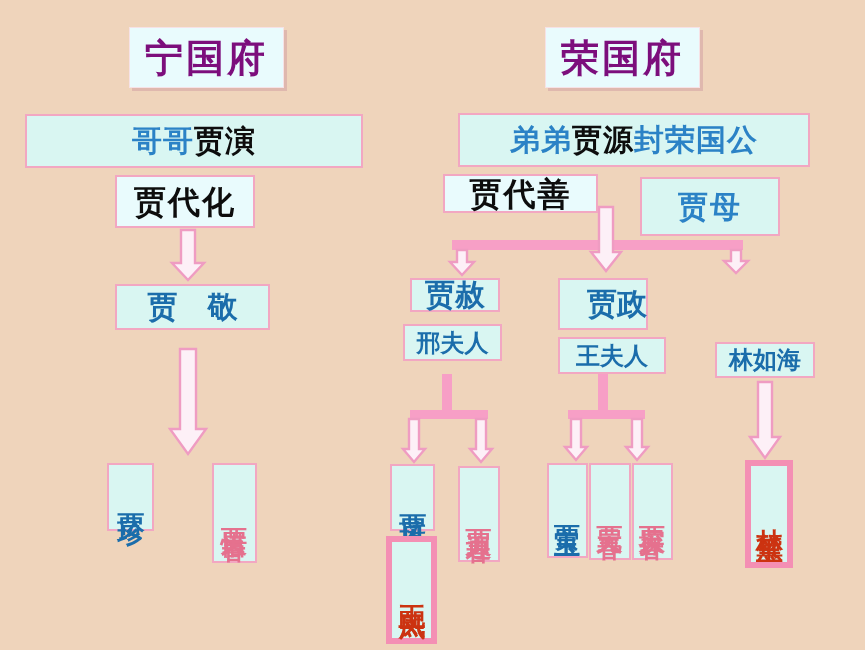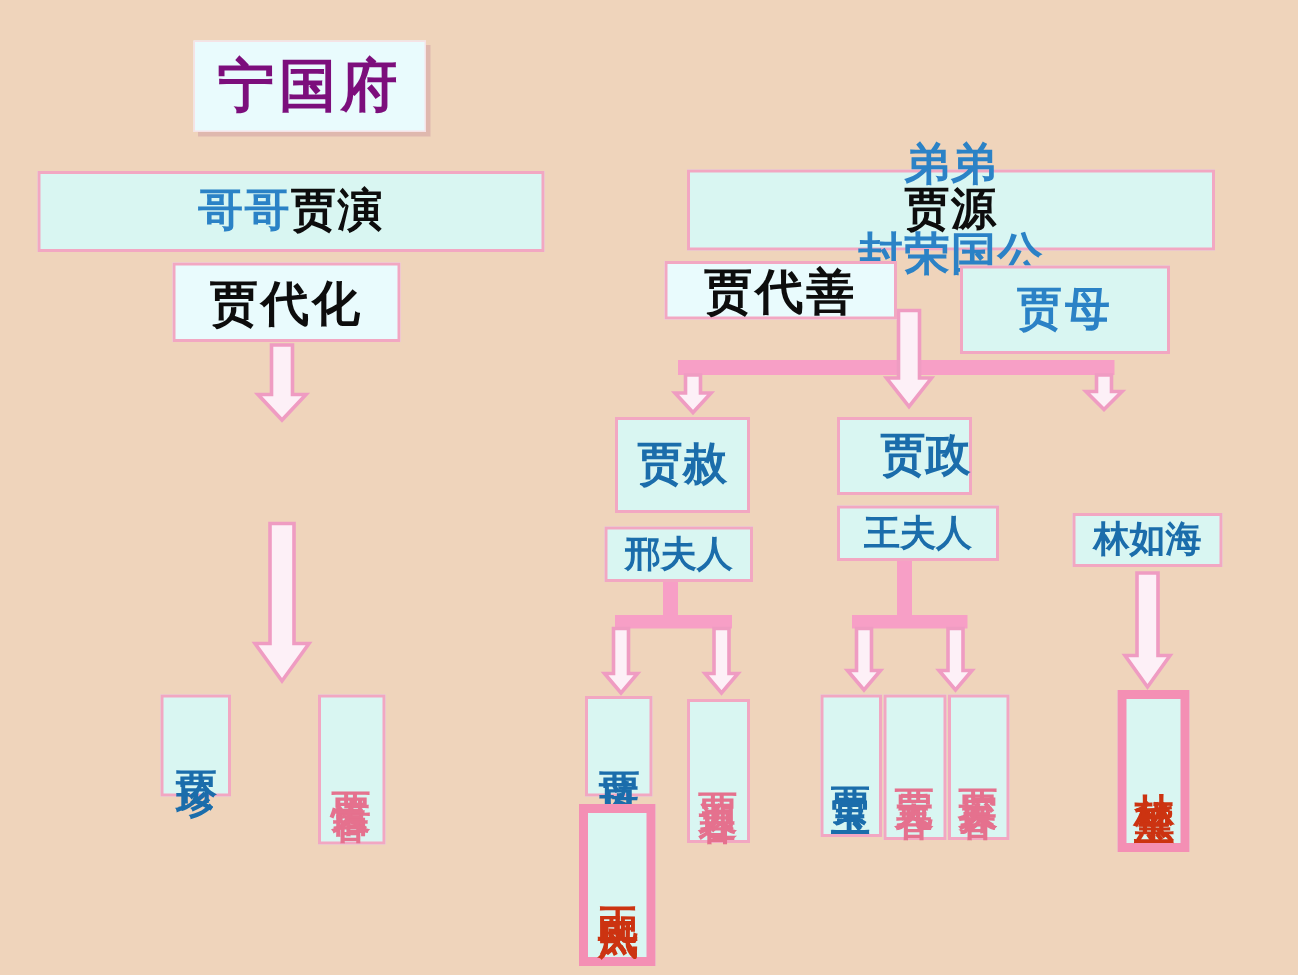--- a/index.html
+++ b/index.html
@@ -107,44 +107,46 @@
     <polygon points="9,1 23,1 23,56 31,56 16,77 1,56 9,56"></polygon>
   </svg>
 
   <div class="box titlebox" style="left:113px;top:27px;width:155px;height:61px;margin-left:16px;">宁国府</div>
 
   <div class="box founder" style="left:25px;top:114px;width:338px;height:54px;">
     <span class="blue2text">哥哥</span>
       <span class="blacktext">贾演</span>
   </div>
 
-  <div class="box blacktext lightfill" style="left:115px;top:175px;width:152px;height:53px;font-size:32px;letter-spacing:2px;">贾代化</div>
+  <div class="box blacktext lightfill" style="left:115px;top:175px;width:140px;height:53px;font-size:32px;letter-spacing:2px;">贾代化</div>
 
+  <div class="box bluetext" style="left:115px;top:284px;width:155px;height:46px;font-size:30px;">贾　敬</div>
 
   <div class="box vbox bluetext" style="left:107px;top:463px;width:47px;height:68px;">贾珍</div>
 
   <div class="box vbox pinktext" style="left:212px;top:463px;width:45px;height:100px;font-size:26px;">贾惜春</div>
 
+  <div class="box titlebox" style="left:545px;top:27px;width:155px;height:61px;">荣国府</div>
 
-  <div class="box founder" style="left:458px;top:113px;width:352px;height:54px;flex-direction:column;">
+  <div class="box founder" style="left:458px;top:113px;width:352px;height:54px;">
     <span class="blue2text">弟弟</span>
       <span class="blacktext">贾源</span>
       <span class="blue2text">封荣国公</span>
   </div>
 
   <div class="box blacktext lightfill" style="left:443px;top:174px;width:155px;height:39px;font-size:32px;letter-spacing:2px;">贾代善</div>
 
   <div class="box blue2text" style="left:640px;top:177px;width:140px;height:59px;font-size:30px;letter-spacing:2px;">贾母</div>
 
-  <div class="box bluetext" style="left:410px;top:278px;width:90px;height:64px;font-size:30px;">贾赦</div>
+  <div class="box bluetext" style="left:410px;top:278px;width:90px;height:34px;font-size:30px;">贾赦</div>
 
   <div class="box bluetext" style="left:558px;top:278px;width:90px;height:52px;font-size:30px;padding-left:28px;">贾政</div>
 
 
-  <div class="box bluetext" style="left:403px;top:351px;width:99px;height:37px;font-size:24px;">邢夫人</div>
+  <div class="box bluetext" style="left:403px;top:324px;width:99px;height:37px;font-size:24px;">邢夫人</div>
 
   <div class="box bluetext" style="left:558px;top:337px;width:108px;height:37px;font-size:24px;">王夫人</div>
 
   <div class="box bluetext" style="left:715px;top:342px;width:100px;height:36px;font-size:24px;">林如海</div>
 
   <div class="box vbox bluetext" style="left:390px;top:464px;width:45px;height:67px;">贾琏</div>
 
   <div class="box vbox redtext thickborder" style="left:386px;top:536px;width:51px;height:108px;font-size:27px;">王熙凤</div>
 
   <div class="box vbox pinktext" style="left:458px;top:466px;width:42px;height:96px;font-size:26px;">贾迎春</div>

